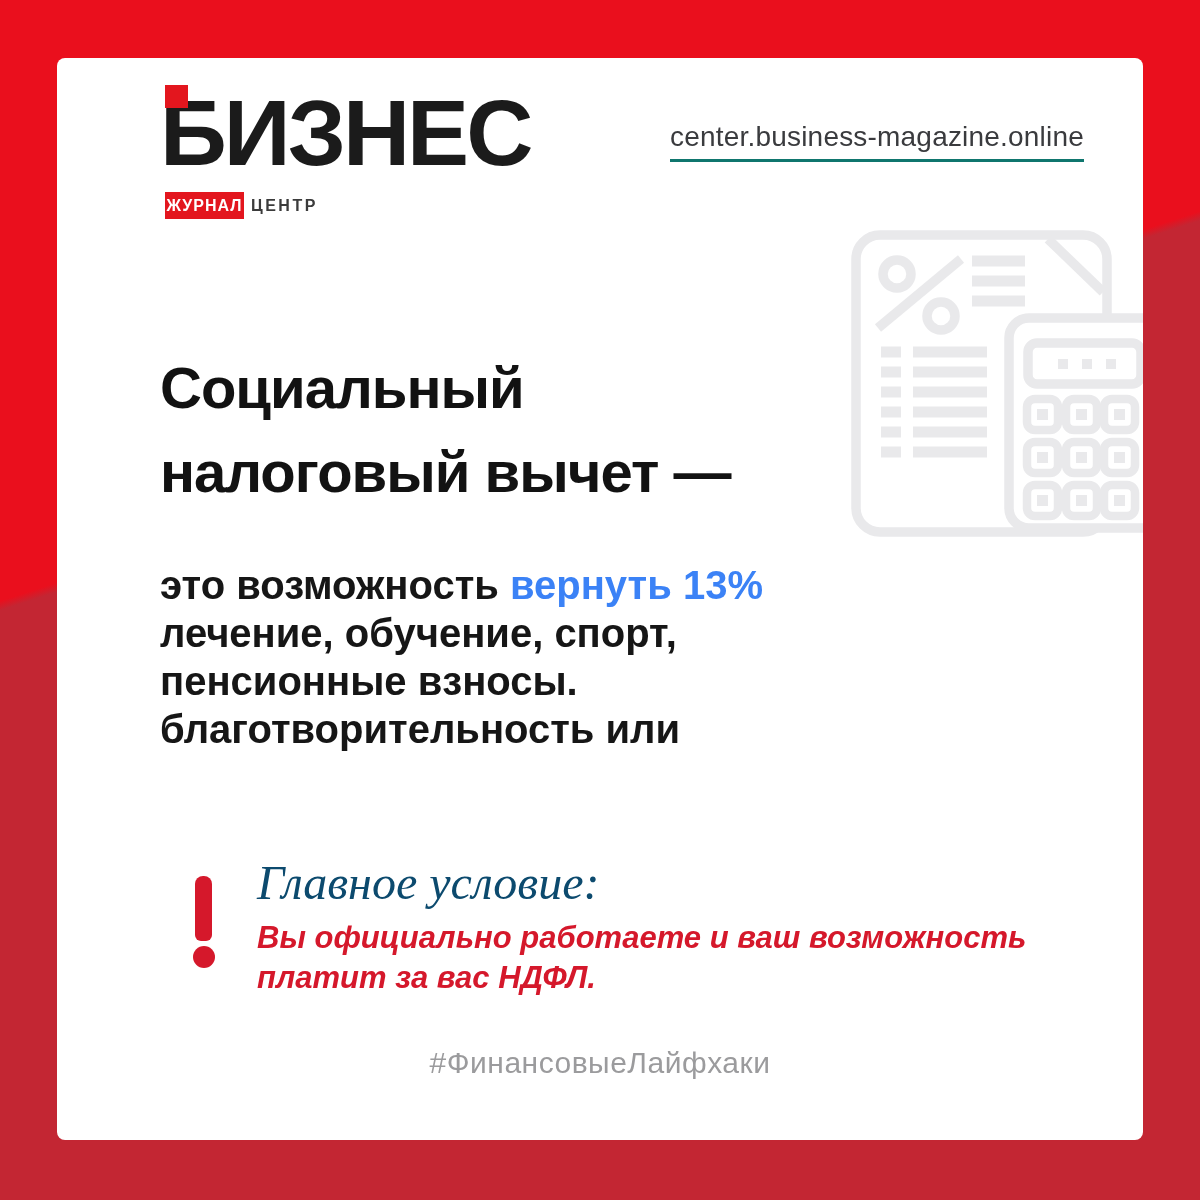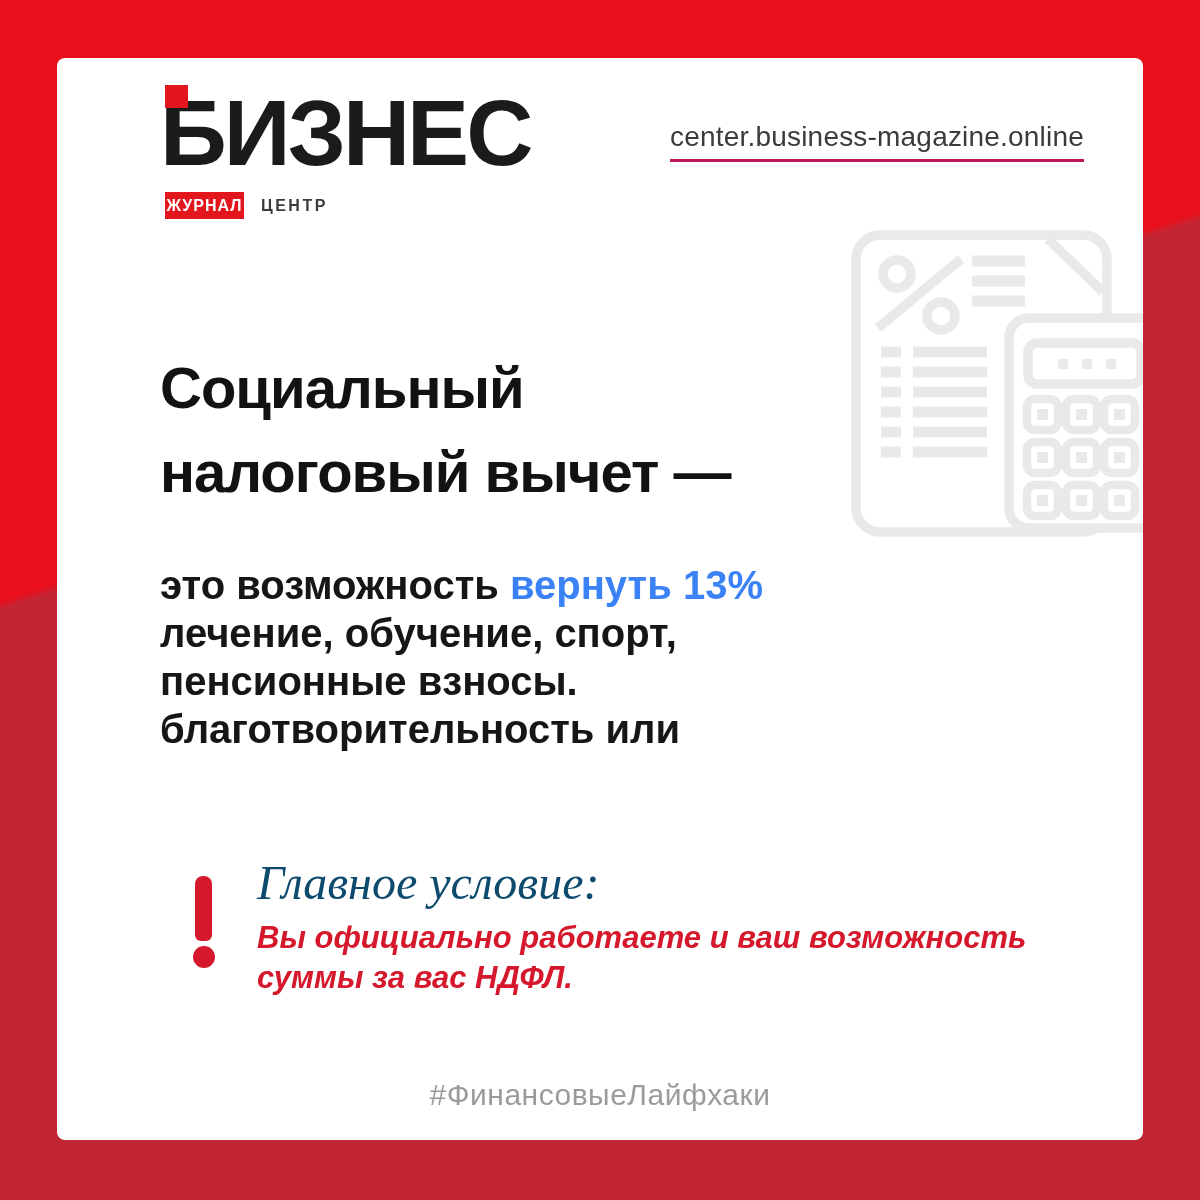--- a/index.html
+++ b/index.html
@@ -27,37 +27,37 @@
     position: absolute; left: 103px; top: 29px;
     font-size: 93px; font-weight: 700; line-height: 1;
     letter-spacing: -3px; color: #1b1b1b; white-space: nowrap;
   }
   .logo-square {
     position: absolute; left: 108px; top: 27px;
     width: 23px; height: 23px; background: #e3161e;
   }
   .logo-sub {
     position: absolute; left: 108px; top: 134px;
-    display: flex; align-items: center; gap: 17px;
+    display: flex; align-items: center; gap: 7px;
   }
   .logo-badge {
     display: inline-flex; align-items: center; justify-content: center;
     width: 79px; height: 27px; background: #e3161e;
     color: #ffffff; font-size: 16px; font-weight: 700; letter-spacing: 1px;
   }
   .logo-suffix {
     color: #3b3b3b; font-size: 16px; font-weight: 700; letter-spacing: 2.5px;
     line-height: 27px;
   }
 
   
   .site-url {
     position: absolute; top: 63px; right: 59px;
     font-size: 28px; color: #3a3b3e; letter-spacing: 0.2px;
-    padding-bottom: 6px; border-bottom: 3px solid #be185d;
+    padding-bottom: 6px; border-bottom: 3px solid #0f766e;
     white-space: nowrap;
   }
 
   
   .illustration {
     position: absolute; left: 792px; top: 170px;
     width: 300px; height: 310px;
   }
 
   
@@ -94,21 +94,20 @@
     position: absolute; left: 200px; top: 860px;
     font-style: italic; font-weight: 700;
     font-size: 31px; line-height: 40px; color: #d5182b; white-space: nowrap;
   }
 
   
   .hashtag {
     position: absolute; left: 0; top: 988px; width: 100%;
     text-align: center; font-size: 30px; color: #9b9b9d;
     letter-spacing: 0.5px;
-    margin-top: 32px;
   }
 </style>
 </head>
 <body>
 
 <div class="canvas">
   <div class="card">
 
     <div class="logo-word">БИЗНЕС</div>
     <div class="logo-square"></div>
@@ -189,19 +188,19 @@
       <div>лечение, обучение, спорт,</div>
       <div>пенсионные взносы.</div>
       <div>благотворительность или</div>
     </div>
 
     <div class="excl-bar"></div>
     <div class="excl-dot"></div>
     <div class="cond-title">Главное условие:</div>
     <div class="cond-text">
       <div>Вы официально работаете и ваш возможность</div>
-      <div>суммы за вас НДФЛ.</div>
+      <div>платит за вас НДФЛ.</div>
     </div>
 
     <div class="hashtag">#ФинансовыеЛайфхаки</div>
 
   </div>
 </div>
 
 </body></html>

